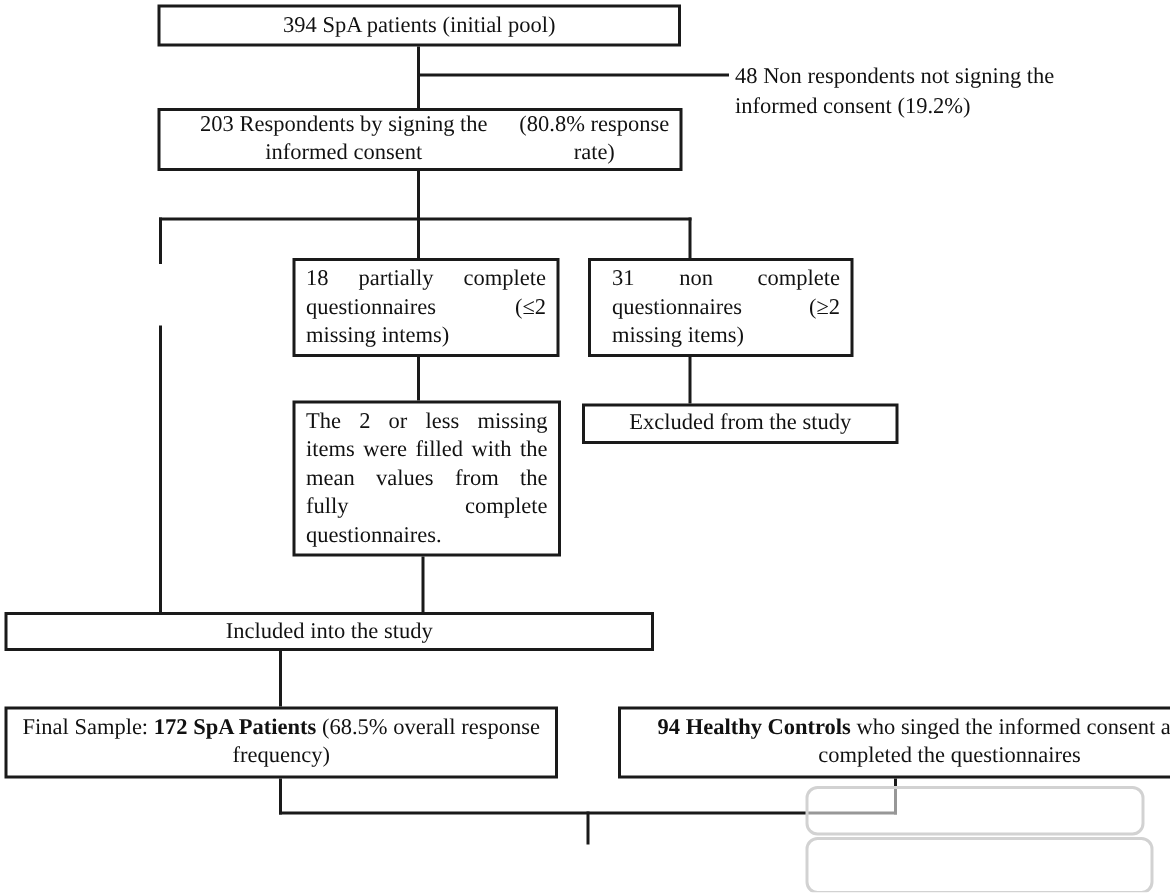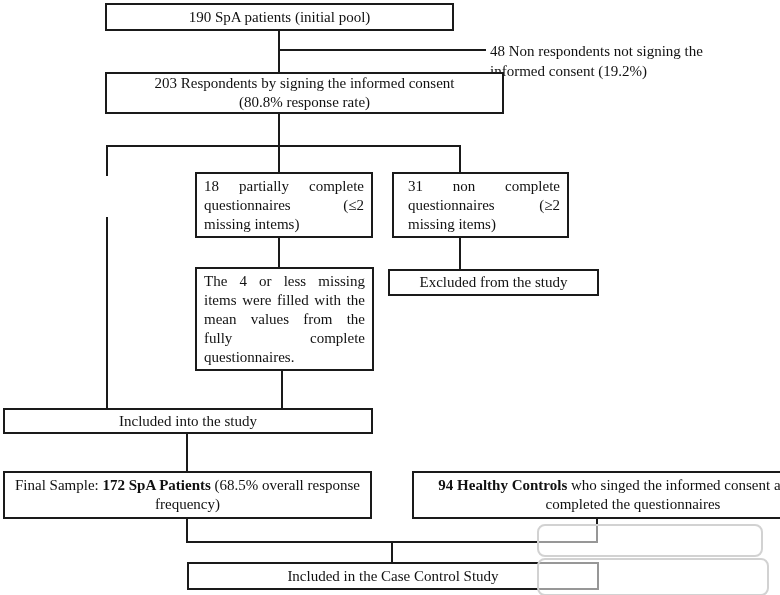--- a/index.html
+++ b/index.html
@@ -40,57 +40,54 @@
   <div class="vline" style="left:278px;top:236px;height:32px;"></div>
   <div class="vline" style="left:281px;top:369px;height:40px;"></div>
   <div class="vline" style="left:459px;top:236px;height:34px;"></div>
   <div class="vline" style="left:186px;top:432px;height:40px;"></div>
   <div class="vline" style="left:186px;top:517px;height:26px;"></div>
   <div class="vline" style="left:596px;top:517px;height:26px;"></div>
   <div class="hline" style="left:186px;top:541px;width:412px;"></div>
   <div class="vline" style="left:391px;top:541px;height:22px;"></div>
 
   <div class="box center" style="left:105px;top:3px;width:349px;height:28px;">
-    <span>190 SpA patients (initial pool)</span>
+    <span>394 SpA patients (initial pool)</span>
   </div>
 
   <div class="freetext" style="left:490px;top:41px;width:250px;">48 Non respondents not signing the informed consent (19.2%)</div>
 
-  <div class="box center" style="left:105px;top:72px;width:399px;height:42px;flex-direction:column;">
+  <div class="box center" style="left:105px;top:72px;width:350px;height:42px;">
     <span>203 Respondents by signing the informed consent</span>
     <span>(80.8% response rate)</span>
   </div>
 
 
   <div class="box just" style="left:195px;top:172px;width:178px;height:66px;">18 partially complete questionnaires (≤2 missing intems)</div>
 
   <div class="box just" style="left:392px;top:172px;width:177px;height:66px;padding-left:14px;">31 non complete questionnaires (≥2 missing items)</div>
 
-  <div class="box just" style="left:195px;top:267px;width:179px;height:104px;">The 4 or less missing items were filled with the mean values from the fully complete questionnaires.</div>
+  <div class="box just" style="left:195px;top:267px;width:179px;height:104px;">The 2 or less missing items were filled with the mean values from the fully complete questionnaires.</div>
 
   <div class="box center" style="left:388px;top:269px;width:211px;height:27px;">
     <span>Excluded from the study</span>
   </div>
 
-  <div class="box center" style="left:3px;top:408px;width:370px;height:26px;align-items:center;">
+  <div class="box center" style="left:3px;top:408px;width:433px;height:26px;align-items:center;">
     <span>Included into the study</span>
   </div>
 
   <div class="box center" style="left:3px;top:471px;width:369px;height:48px;">
     <span>
       <span>Final Sample: </span><span class="bold">172 SpA Patients</span><span> (68.5% overall response frequency)</span>
     </span>
   </div>
 
   <div class="box center" style="left:412px;top:471px;width:442px;height:48px;">
     <span>
       <span class="bold">94 Healthy Controls</span><span> who singed the informed consent and fully completed the questionnaires</span>
     </span>
   </div>
 
-  <div class="box center" style="left:187px;top:562px;width:412px;height:28px;">
-    <span>Included in the Case Control Study</span>
-  </div>
 
   <div class="wm" style="left:537px;top:524px;width:222px;height:29px;"></div>
   <div class="wm" style="left:537px;top:558px;width:228px;height:34px;"></div>
 
 </div>
 
 </body></html>

